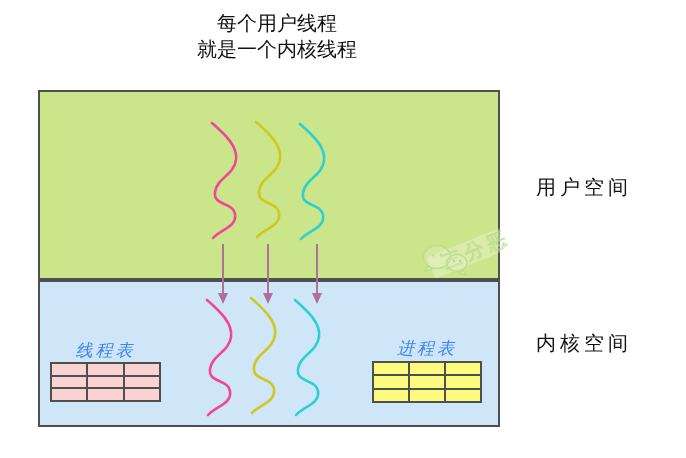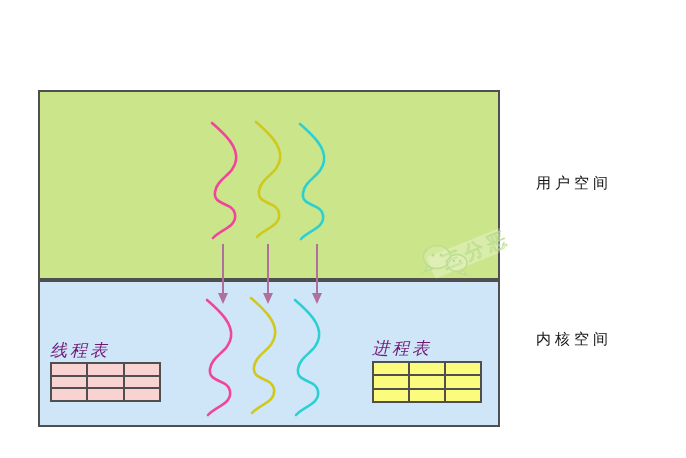--- a/index.html
+++ b/index.html
@@ -25,28 +25,28 @@
     border:2px solid var(--region-border);
   }
   #kernel-space-region{
     left:38px;top:280px;width:462px;height:147px;
     box-sizing:border-box;
     background:var(--kernel-space-bg);
     border:2px solid var(--region-border);
   }
   
   .space-label{
-    left:536px;color:#111;font-size:15px;letter-spacing:4px;white-space:nowrap;
+    left:536px;color:#111;font-size:20px;letter-spacing:4px;white-space:nowrap;
   }
   #user-space-label{top:174px;}
   #kernel-space-label{top:330px;text-align:right;}
   
   .table-label{
-    color:#701a75;font-size:17px;letter-spacing:3px;font-style:italic;
-    white-space:nowrap;
+    color:#3b82f6;font-size:17px;letter-spacing:3px;font-style:italic;
+    text-align:center;white-space:nowrap;
   }
   #thread-table-label{left:50px;width:111px;top:339px;}
   #process-table-label{left:372px;width:110px;top:337px;}
   .dtable{
     box-sizing:border-box;
     display:grid;
     grid-template-columns:repeat(3,1fr);
     grid-template-rows:repeat(3,1fr);
     gap:2px;
     border:2px solid var(--table-line);
@@ -72,20 +72,24 @@
     fill:none;stroke:var(--watermark);stroke-width:0.9px;
   }
   .wm-bubble{fill:rgba(255,255,255,0.18);stroke:var(--watermark);stroke-width:1.4px;}
   .wm-eye{fill:var(--watermark);}
 </style>
 </head>
 <body>
 
 <div id="canvas">
 
+  <div id="title" class="abs">
+    <div>每个用户线程</div>
+    <div>就是一个内核线程</div>
+  </div>
 
   <div id="user-space-region" class="abs"></div>
   <div id="kernel-space-region" class="abs"></div>
 
   <div id="user-space-label" class="abs space-label">用户空间</div>
   <div id="kernel-space-label" class="abs space-label">内核空间</div>
 
   <div id="thread-table-label" class="abs table-label">线程表</div>
   <div id="process-table-label" class="abs table-label">进程表</div>
 

